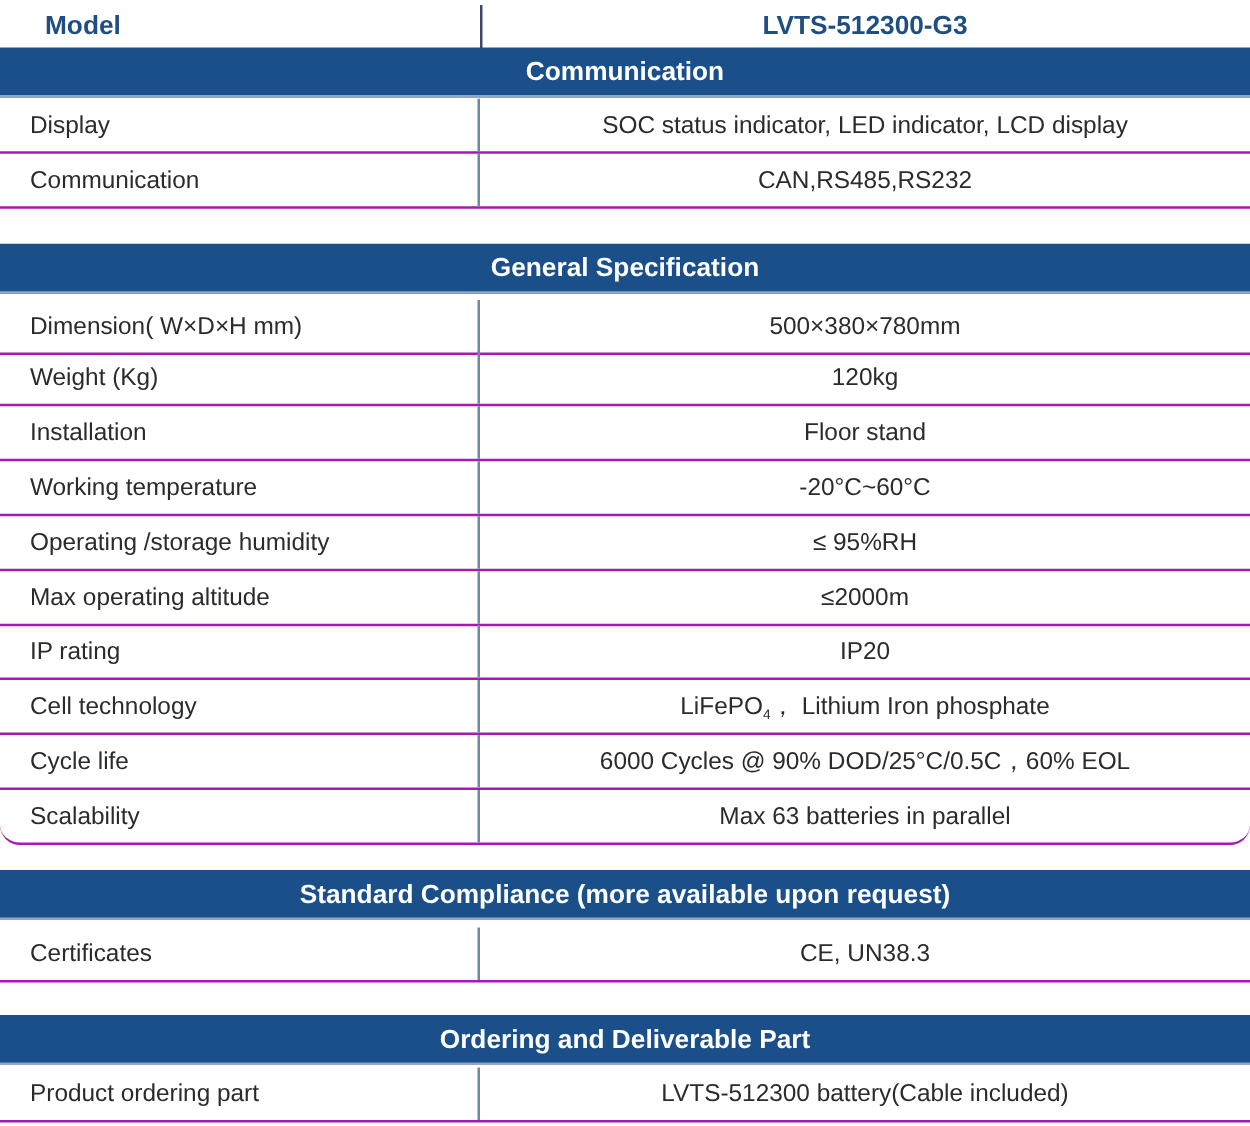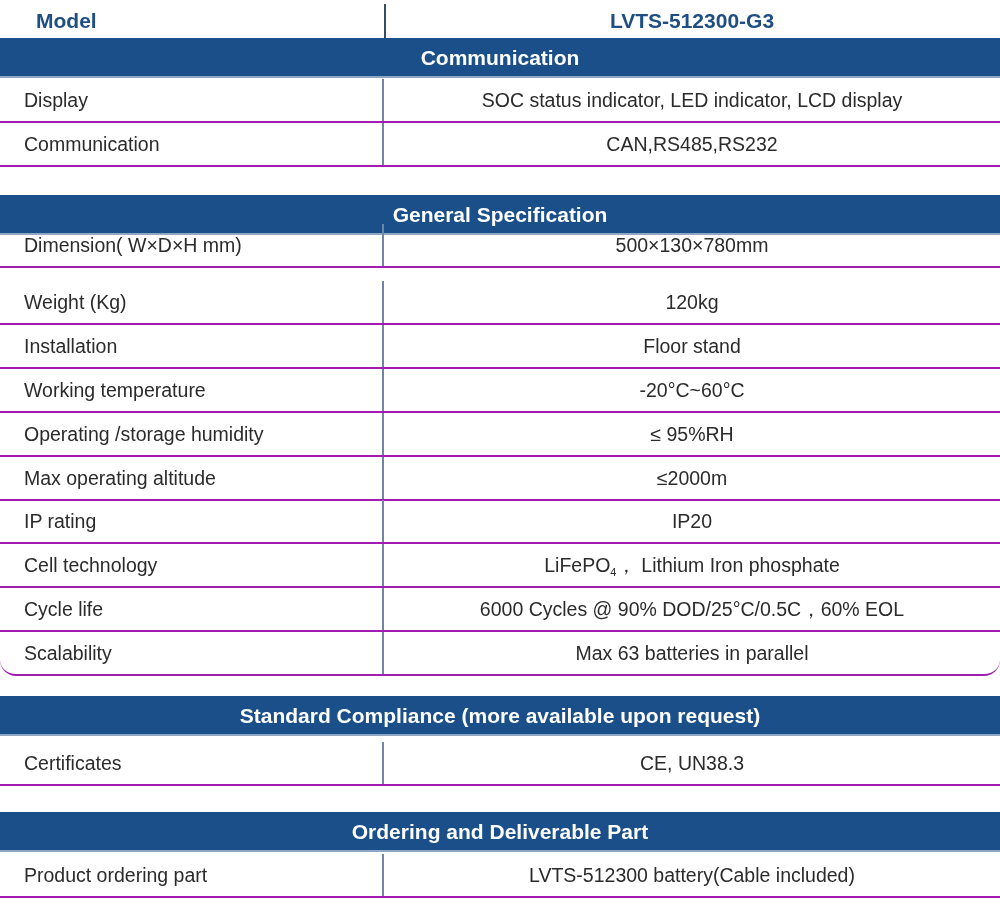--- a/index.html
+++ b/index.html
@@ -34,24 +34,24 @@
   <div class="sep"></div>
   <span class="v">SOC status indicator, LED indicator, LCD display</span>
 </div>
 <div class="row" style="top:123px;">
   <span class="k">Communication</span>
   <div class="sep"></div>
   <span class="v">CAN,RS485,RS232</span>
 </div>
 
 <div class="section-head" style="top:195px;">General Specification</div>
-<div class="row" style="top:224px;padding-left:40px;">
+<div class="row" style="top:240px;padding-left:40px;">
   <span class="k">Dimension( W×D×H mm)</span>
   <div class="sep"></div>
-  <span class="v">500×130×780mm</span>
+  <span class="v">500×380×780mm</span>
 </div>
 <div class="row" style="top:281px;">
   <span class="k">Weight (Kg)</span>
   <div class="sep"></div>
   <span class="v">120kg</span>
 </div>
 <div class="row" style="top:325px;padding-left:32px;">
   <span class="k">Installation</span>
   <div class="sep"></div>
   <span class="v">Floor stand</span>

